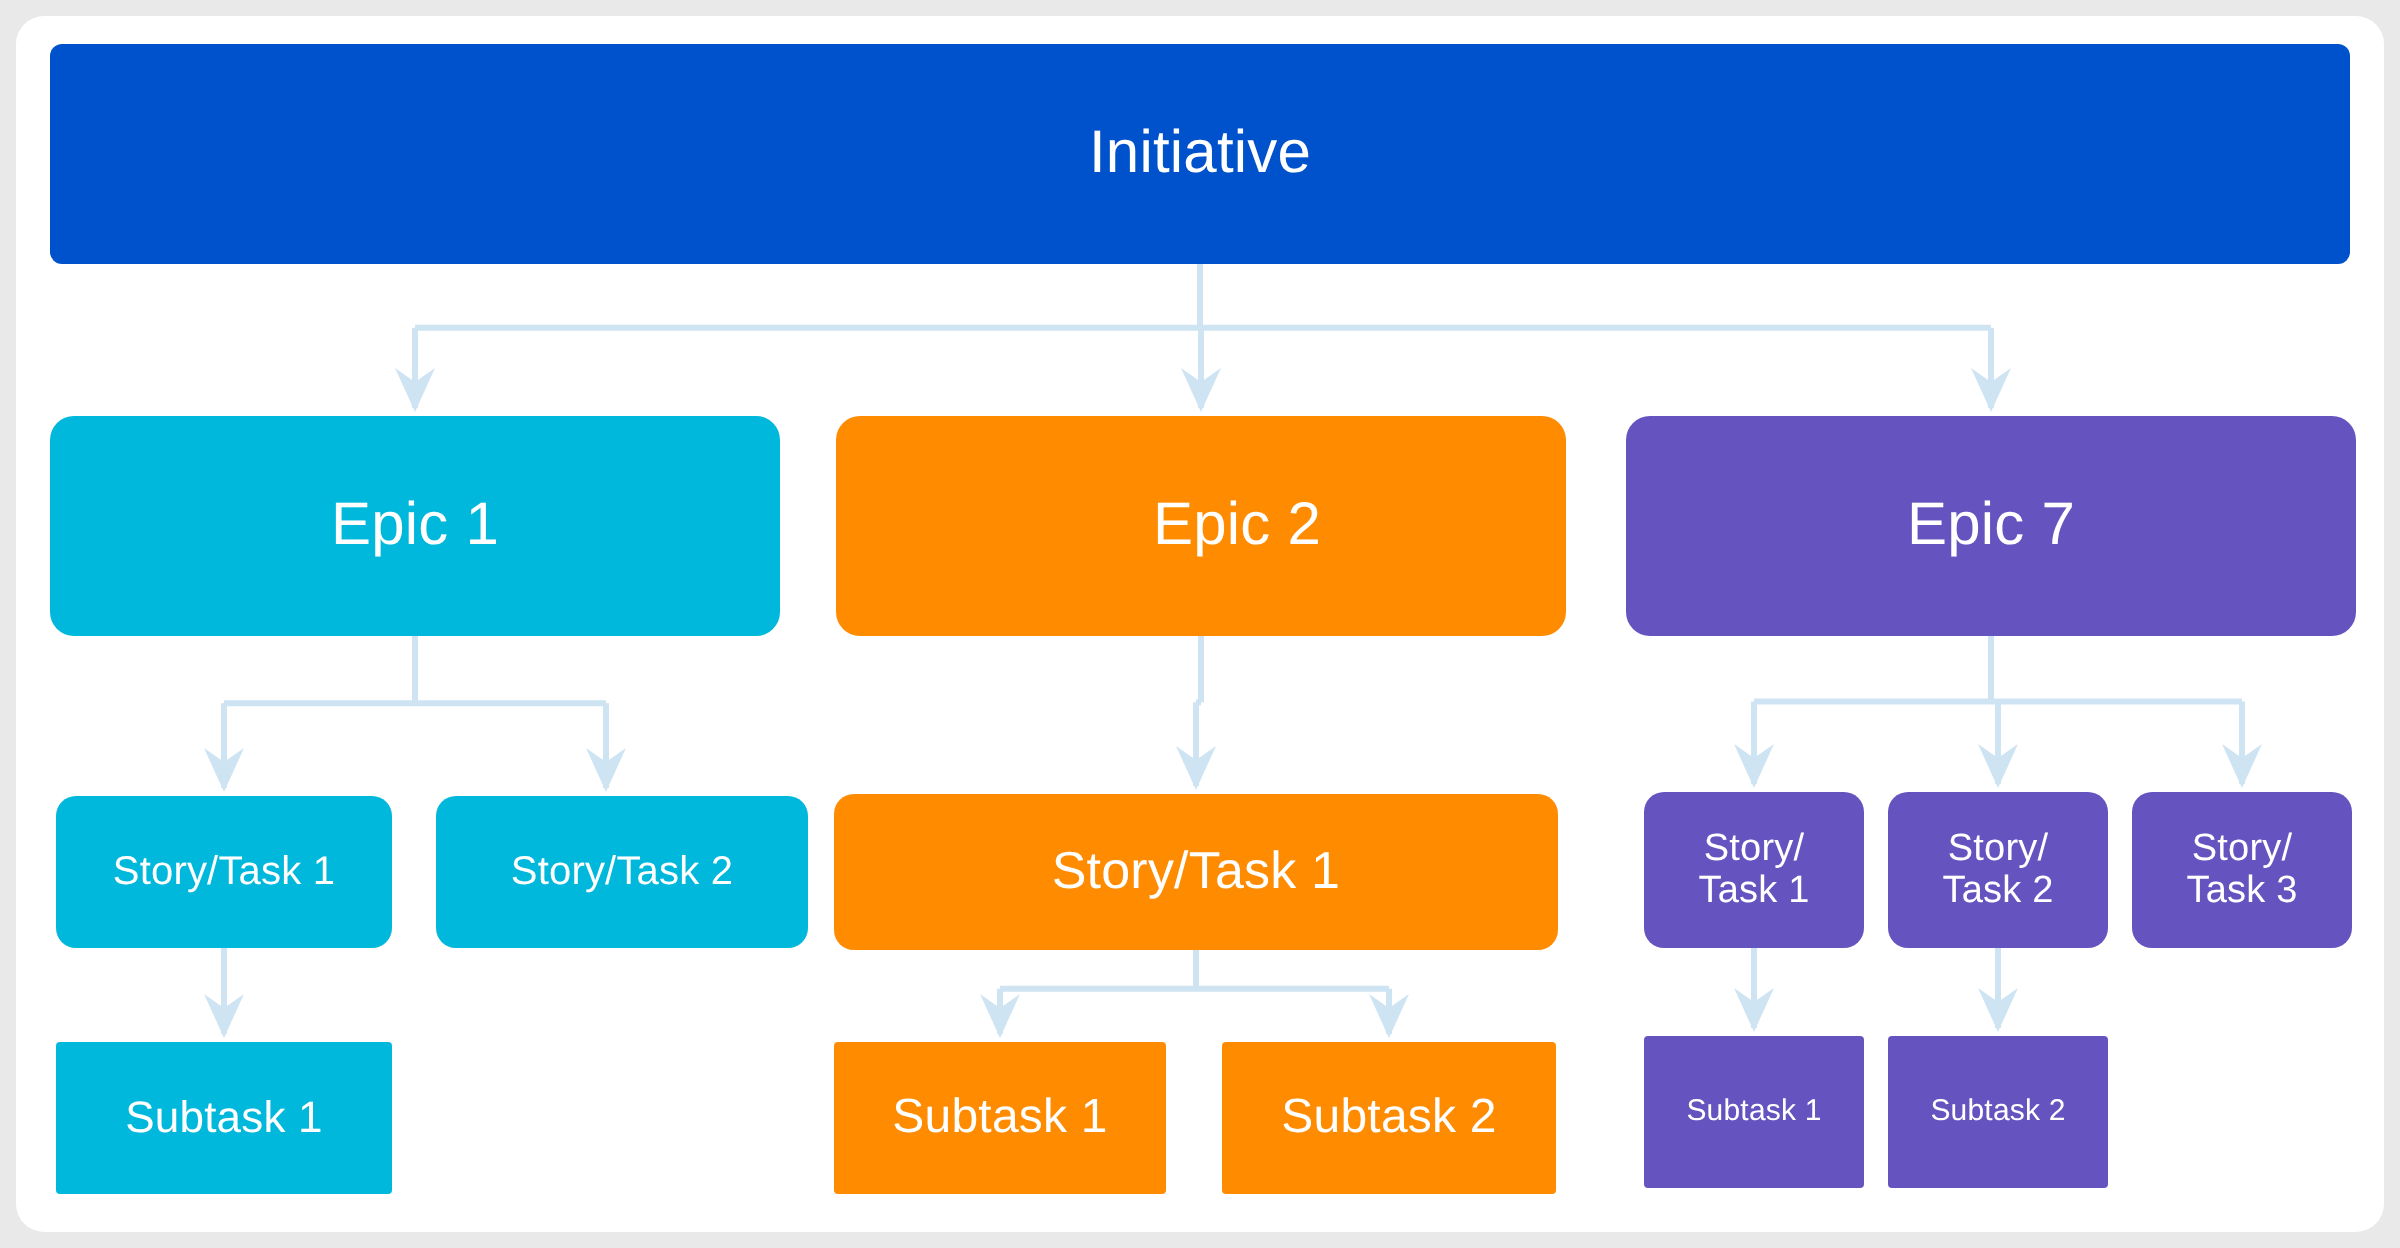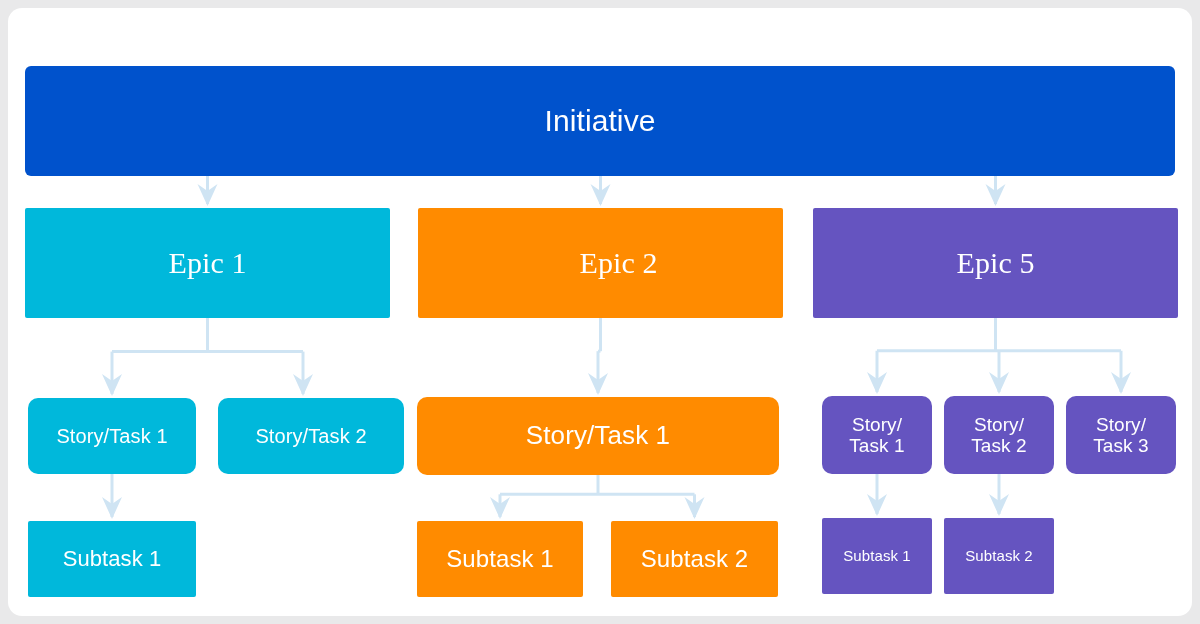--- a/index.html
+++ b/index.html
@@ -38,22 +38,22 @@
     align-items: center;
     justify-content: center;
     text-align: center;
     color: #ffffff;
     border-radius: 8px;
     box-sizing: border-box;
     line-height: 1.12;
     letter-spacing: 0.1px;
     white-space: pre-line;
   }
-  .n-initiative { border-radius: 6px; margin-top: 44px; }
-  .n-epic       { border-radius: 2px; font-family: Liberation Serif, serif; }
+  .n-initiative { border-radius: 6px; }
+  .n-epic       { border-radius: 12px; }
   .n-task       { border-radius: 10px; }
   .n-sub        { border-radius: 2px; }
 </style>
 </head>
 <body>
 
 <div id="page">
   <div id="card"></div>
 
   <svg id="connectors" viewBox="0 0 1200 624" xmlns="http://www.w3.org/2000/svg">
@@ -94,21 +94,21 @@
       <line x1="877" y1="474" x2="877" y2="514" stroke="#cfe4f3" stroke-width="3"></line>
       <path d="M 877 516 L 867 494 L 877 501 L 887 494 Z" fill="#cfe4f3"></path>
       <line x1="999" y1="474" x2="999" y2="514" stroke="#cfe4f3" stroke-width="3"></line>
       <path d="M 999 516 L 989 494 L 999 501 L 1009 494 Z" fill="#cfe4f3"></path>
     </svg>
 
   <div id="nodes">
       <div class="node n-initiative" style="left: 25px; top: 22px; width: 1150px; height: 110px; background: rgb(0, 82, 204); color: rgb(255, 255, 255);"><span style="font-size: 30px;">Initiative</span></div>
       <div class="node n-epic" style="left: 25px; top: 208px; width: 365px; height: 110px; background: rgb(0, 184, 219); color: rgb(255, 255, 255);"><span style="font-size: 30px;">Epic 1</span></div>
       <div class="node n-epic" style="left: 418px; top: 208px; width: 365px; height: 110px; background: rgb(255, 139, 0); color: rgb(255, 255, 255); padding-left: 36px;"><span style="font-size: 30px;">Epic 2</span></div>
-      <div class="node n-epic" style="left: 813px; top: 208px; width: 365px; height: 110px; background: rgb(101, 84, 192); color: rgb(255, 255, 255);"><span style="font-size: 30px;">Epic 5</span></div>
+      <div class="node n-epic" style="left: 813px; top: 208px; width: 365px; height: 110px; background: rgb(101, 84, 192); color: rgb(255, 255, 255);"><span style="font-size: 30px;">Epic 7</span></div>
       <div class="node n-task" style="left: 28px; top: 398px; width: 168px; height: 76px; background: rgb(0, 184, 219); color: rgb(255, 255, 255);"><span style="font-size: 20px;">Story/Task 1</span></div>
       <div class="node n-task" style="left: 218px; top: 398px; width: 186px; height: 76px; background: rgb(0, 184, 219); color: rgb(255, 255, 255);"><span style="font-size: 20px;">Story/Task 2</span></div>
       <div class="node n-sub" style="left: 28px; top: 521px; width: 168px; height: 76px; background: rgb(0, 184, 219); color: rgb(255, 255, 255);"><span style="font-size: 22px;">Subtask 1</span></div>
       <div class="node n-task" style="left: 417px; top: 397px; width: 362px; height: 78px; background: rgb(255, 139, 0); color: rgb(255, 255, 255);"><span style="font-size: 26px;">Story/Task 1</span></div>
       <div class="node n-sub" style="left: 417px; top: 521px; width: 166px; height: 76px; background: rgb(255, 139, 0); color: rgb(255, 255, 255);"><span style="font-size: 24px;">Subtask 1</span></div>
       <div class="node n-sub" style="left: 611px; top: 521px; width: 167px; height: 76px; background: rgb(255, 139, 0); color: rgb(255, 255, 255);"><span style="font-size: 24px;">Subtask 2</span></div>
       <div class="node n-task" style="left: 822px; top: 396px; width: 110px; height: 78px; background: rgb(101, 84, 192); color: rgb(255, 255, 255);"><span style="font-size: 19px;">Story/
 Task 1</span></div>
       <div class="node n-task" style="left: 944px; top: 396px; width: 110px; height: 78px; background: rgb(101, 84, 192); color: rgb(255, 255, 255);"><span style="font-size: 19px;">Story/
 Task 2</span></div>

